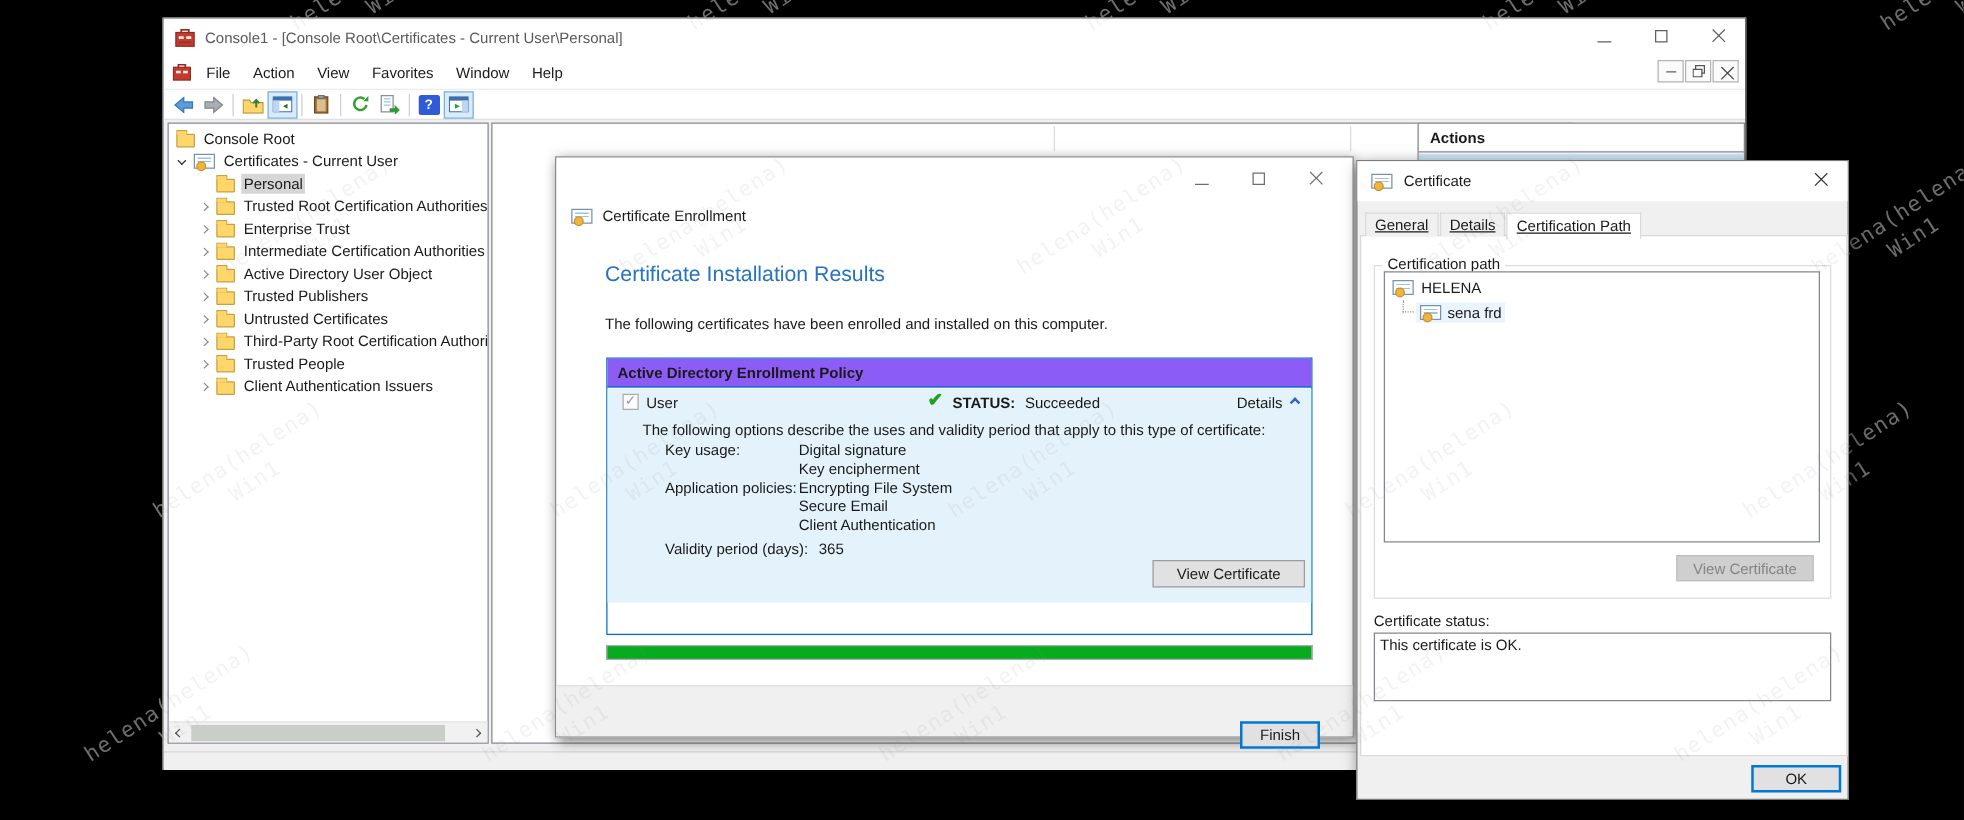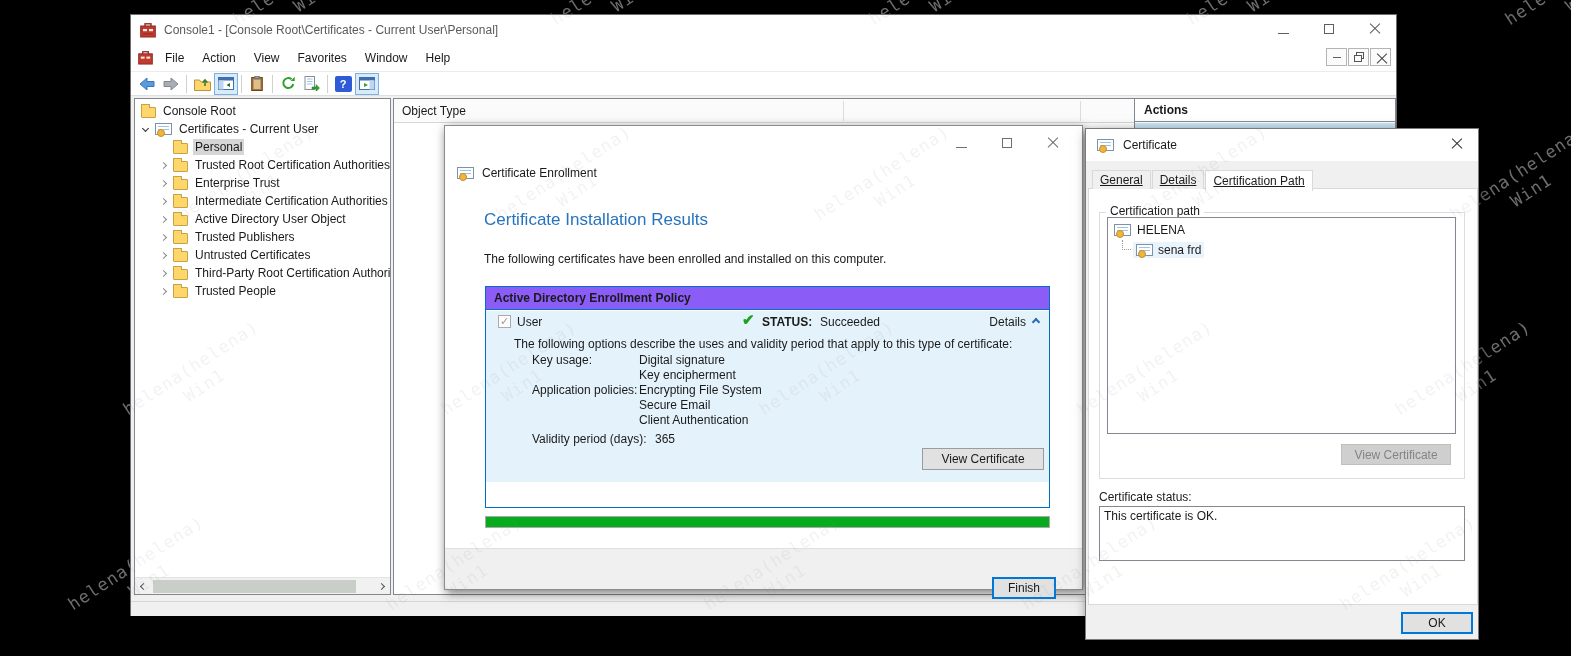--- a/index.html
+++ b/index.html
@@ -410,36 +410,41 @@
             <span class="tlabel">Third-Party Root Certification Authorities</span>
           </div>
           <div class="trow lvl2">
             <span class="chev">
                 <i></i>
               </span>
               <span class="gap"></span>
             <span class="fold-ic"></span>
             <span class="tlabel">Trusted People</span>
           </div>
+          <div class="trow lvl2">
+            <span class="chev">
+                <i></i>
+              </span>
+              <span class="gap"></span>
+            <span class="fold-ic"></span>
+            <span class="tlabel">Client Authentication Issuers</span>
+          </div>
         </div>
         <div id="tree-hscroll">
           <span class="sarrow left">
               <i></i>
             </span>
           <div id="hthumb"></div>
           <span class="sarrow right" style="position:absolute;right:0">
               <i></i>
             </span>
         </div>
       </div>
 
       <div id="list-pane" class="pane">
-        <div id="col-header">
-          <span>Object Type</span>
-        </div>
         <div class="col-div" style="left:449px"></div>
         <div class="col-div" style="left:686px"></div>
       </div>
 
       <div id="actions-pane" class="pane">
         <div id="actions-header">Actions</div>
         <div id="actions-selrow"></div>
       </div>
     </div>
 

